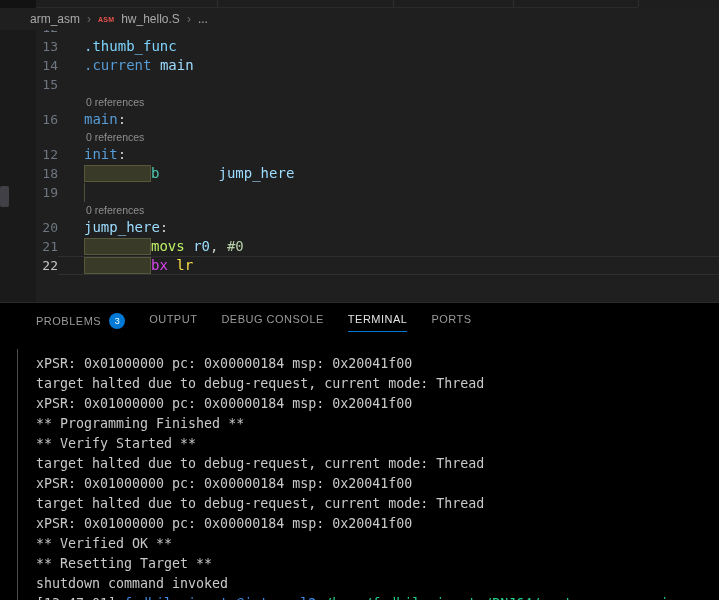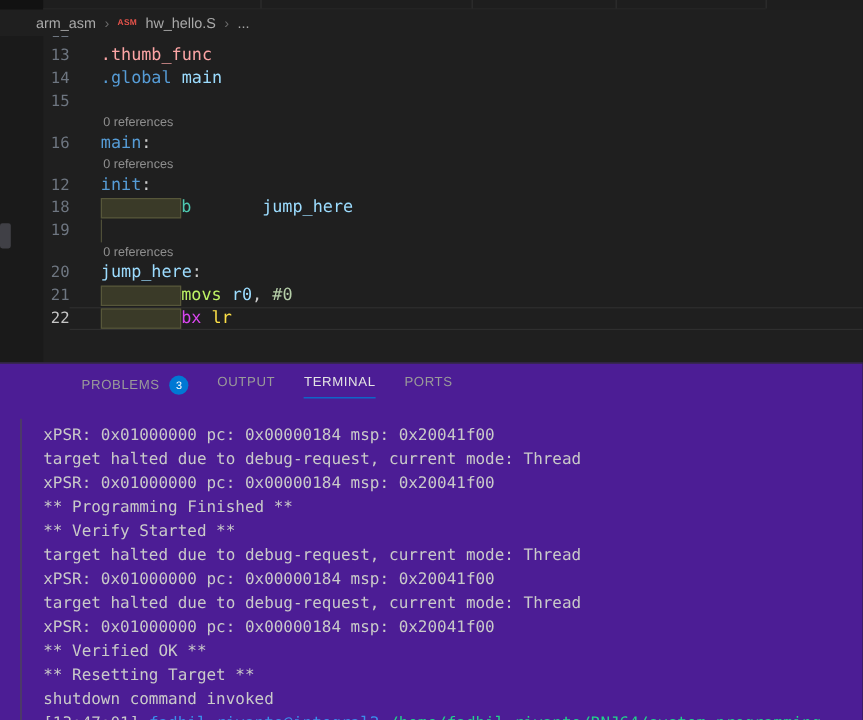--- a/index.html
+++ b/index.html
@@ -37,21 +37,21 @@
              font:14px/19px "DejaVu Sans Mono",monospace; white-space:pre; color:#cccccc; }
   .lens .content { left:86px; font:10.5px/16px "Liberation Sans","DejaVu Sans",sans-serif; color:#8f8f8f; white-space:normal; }
   .wsbox { display:inline-block; width:67px; height:17px; margin-top:1px; vertical-align:top;
            background:#3a3a28; border:1px solid #57573a; }
   .guide-line { position:absolute; left:84px; top:0; width:1px; height:19px; background:#4f4f38; }
   .cline-top, .cline-bottom { position:absolute; left:58px; right:0; height:1px; background:#2f2f2f; }
   .cline-top { top:0; } .cline-bottom { bottom:0; }
 
   
   .panel { position:absolute; top:302px; left:0; width:719px; height:298px;
-           background:#4c1d95; border-top:1px solid #2b2b2b;padding-left:32px; }
+           background:#000000; border-top:1px solid #2b2b2b; }
   .ptabs { display:flex; align-items:flex-start; padding:10px 0 0 36px; gap:24px;
            font-size:11px; letter-spacing:.5px; color:#9a9a9a; }
   .ptab { display:flex; align-items:center; gap:8px; padding-bottom:6px; cursor:pointer; }
   .ptab.active { color:#e4e4e4; border-bottom:1px solid #0078d4; }
   .badge { width:16px; height:16px; border-radius:50%; background:#0078d4; color:#ffffff;
            font-size:9px; letter-spacing:0; display:flex; align-items:center; justify-content:center; }
   .terminal { position:absolute; left:0; top:37px; width:719px; bottom:0; overflow:hidden;
               padding:14px 0 0 36px; font:13.3px/20px "DejaVu Sans Mono",monospace;
               color:#c9c9c9; white-space:pre; }
   .termline { height:20px; }
@@ -84,25 +84,25 @@
     <div class="leftstrip">
       <div class="scroll-thumb"></div>
     </div>
     <div class="rows" id="editor-rows">
         <div class="row code partial">
           <div class="gutter">12</div>
           <span class="content"></span>
         </div>
         <div class="row code">
           <div class="gutter">13</div>
-          <span class="content"><span style="color: #fca5a5; text-align: center;">.thumb_func</span></span>
+          <span class="content"><span style="color: #7dd3fc; text-align: center;">.thumb_func</span></span>
         </div>
         <div class="row code">
           <div class="gutter">14</div>
-          <span class="content"><span style="color: rgb(86, 156, 214);">.global</span><span style="color: rgb(204, 204, 204);"> </span><span style="color: rgb(156, 220, 254);">main</span></span>
+          <span class="content"><span style="color: rgb(86, 156, 214);">.current</span><span style="color: rgb(204, 204, 204);"> </span><span style="color: rgb(156, 220, 254);">main</span></span>
         </div>
         <div class="row code">
           <div class="gutter">15</div>
           <span class="content"></span>
         </div>
         <div class="row lens">
           <span class="content">0 references</span>
         </div>
         <div class="row code">
           <div class="gutter">16</div>
@@ -146,20 +146,23 @@
 
   <div class="panel">
     <div class="ptabs" id="panel-tabs">
         <div class="ptab">
           <span>PROBLEMS</span>
           <span class="badge">3</span>
         </div>
         <div class="ptab">
           <span>OUTPUT</span>
         </div>
+        <div class="ptab">
+          <span>DEBUG CONSOLE</span>
+        </div>
         <div class="ptab active">
           <span>TERMINAL</span>
         </div>
         <div class="ptab">
           <span>PORTS</span>
         </div>
       </div>
     <div class="term-vline"></div>
     <div class="terminal" id="terminal-lines"><div class="termline">xPSR: 0x01000000 pc: 0x00000184 msp: 0x20041f00</div><div class="termline">target halted due to debug-request, current mode: Thread</div><div class="termline">xPSR: 0x01000000 pc: 0x00000184 msp: 0x20041f00</div><div class="termline">** Programming Finished **</div><div class="termline">** Verify Started **</div><div class="termline">target halted due to debug-request, current mode: Thread</div><div class="termline">xPSR: 0x01000000 pc: 0x00000184 msp: 0x20041f00</div><div class="termline">target halted due to debug-request, current mode: Thread</div><div class="termline">xPSR: 0x01000000 pc: 0x00000184 msp: 0x20041f00</div><div class="termline">** Verified OK **</div><div class="termline">** Resetting Target **</div><div class="termline">shutdown command invoked</div><div class="termline"><span style="color: rgb(201, 201, 201);">[13:47:01] </span><span style="color: rgb(59, 142, 234);">fadhil_riyanto@integral2 </span><span style="color: rgb(35, 209, 139);">/home/fadhil_riyanto/RNJ64/system_programming</span></div></div>
   </div>

